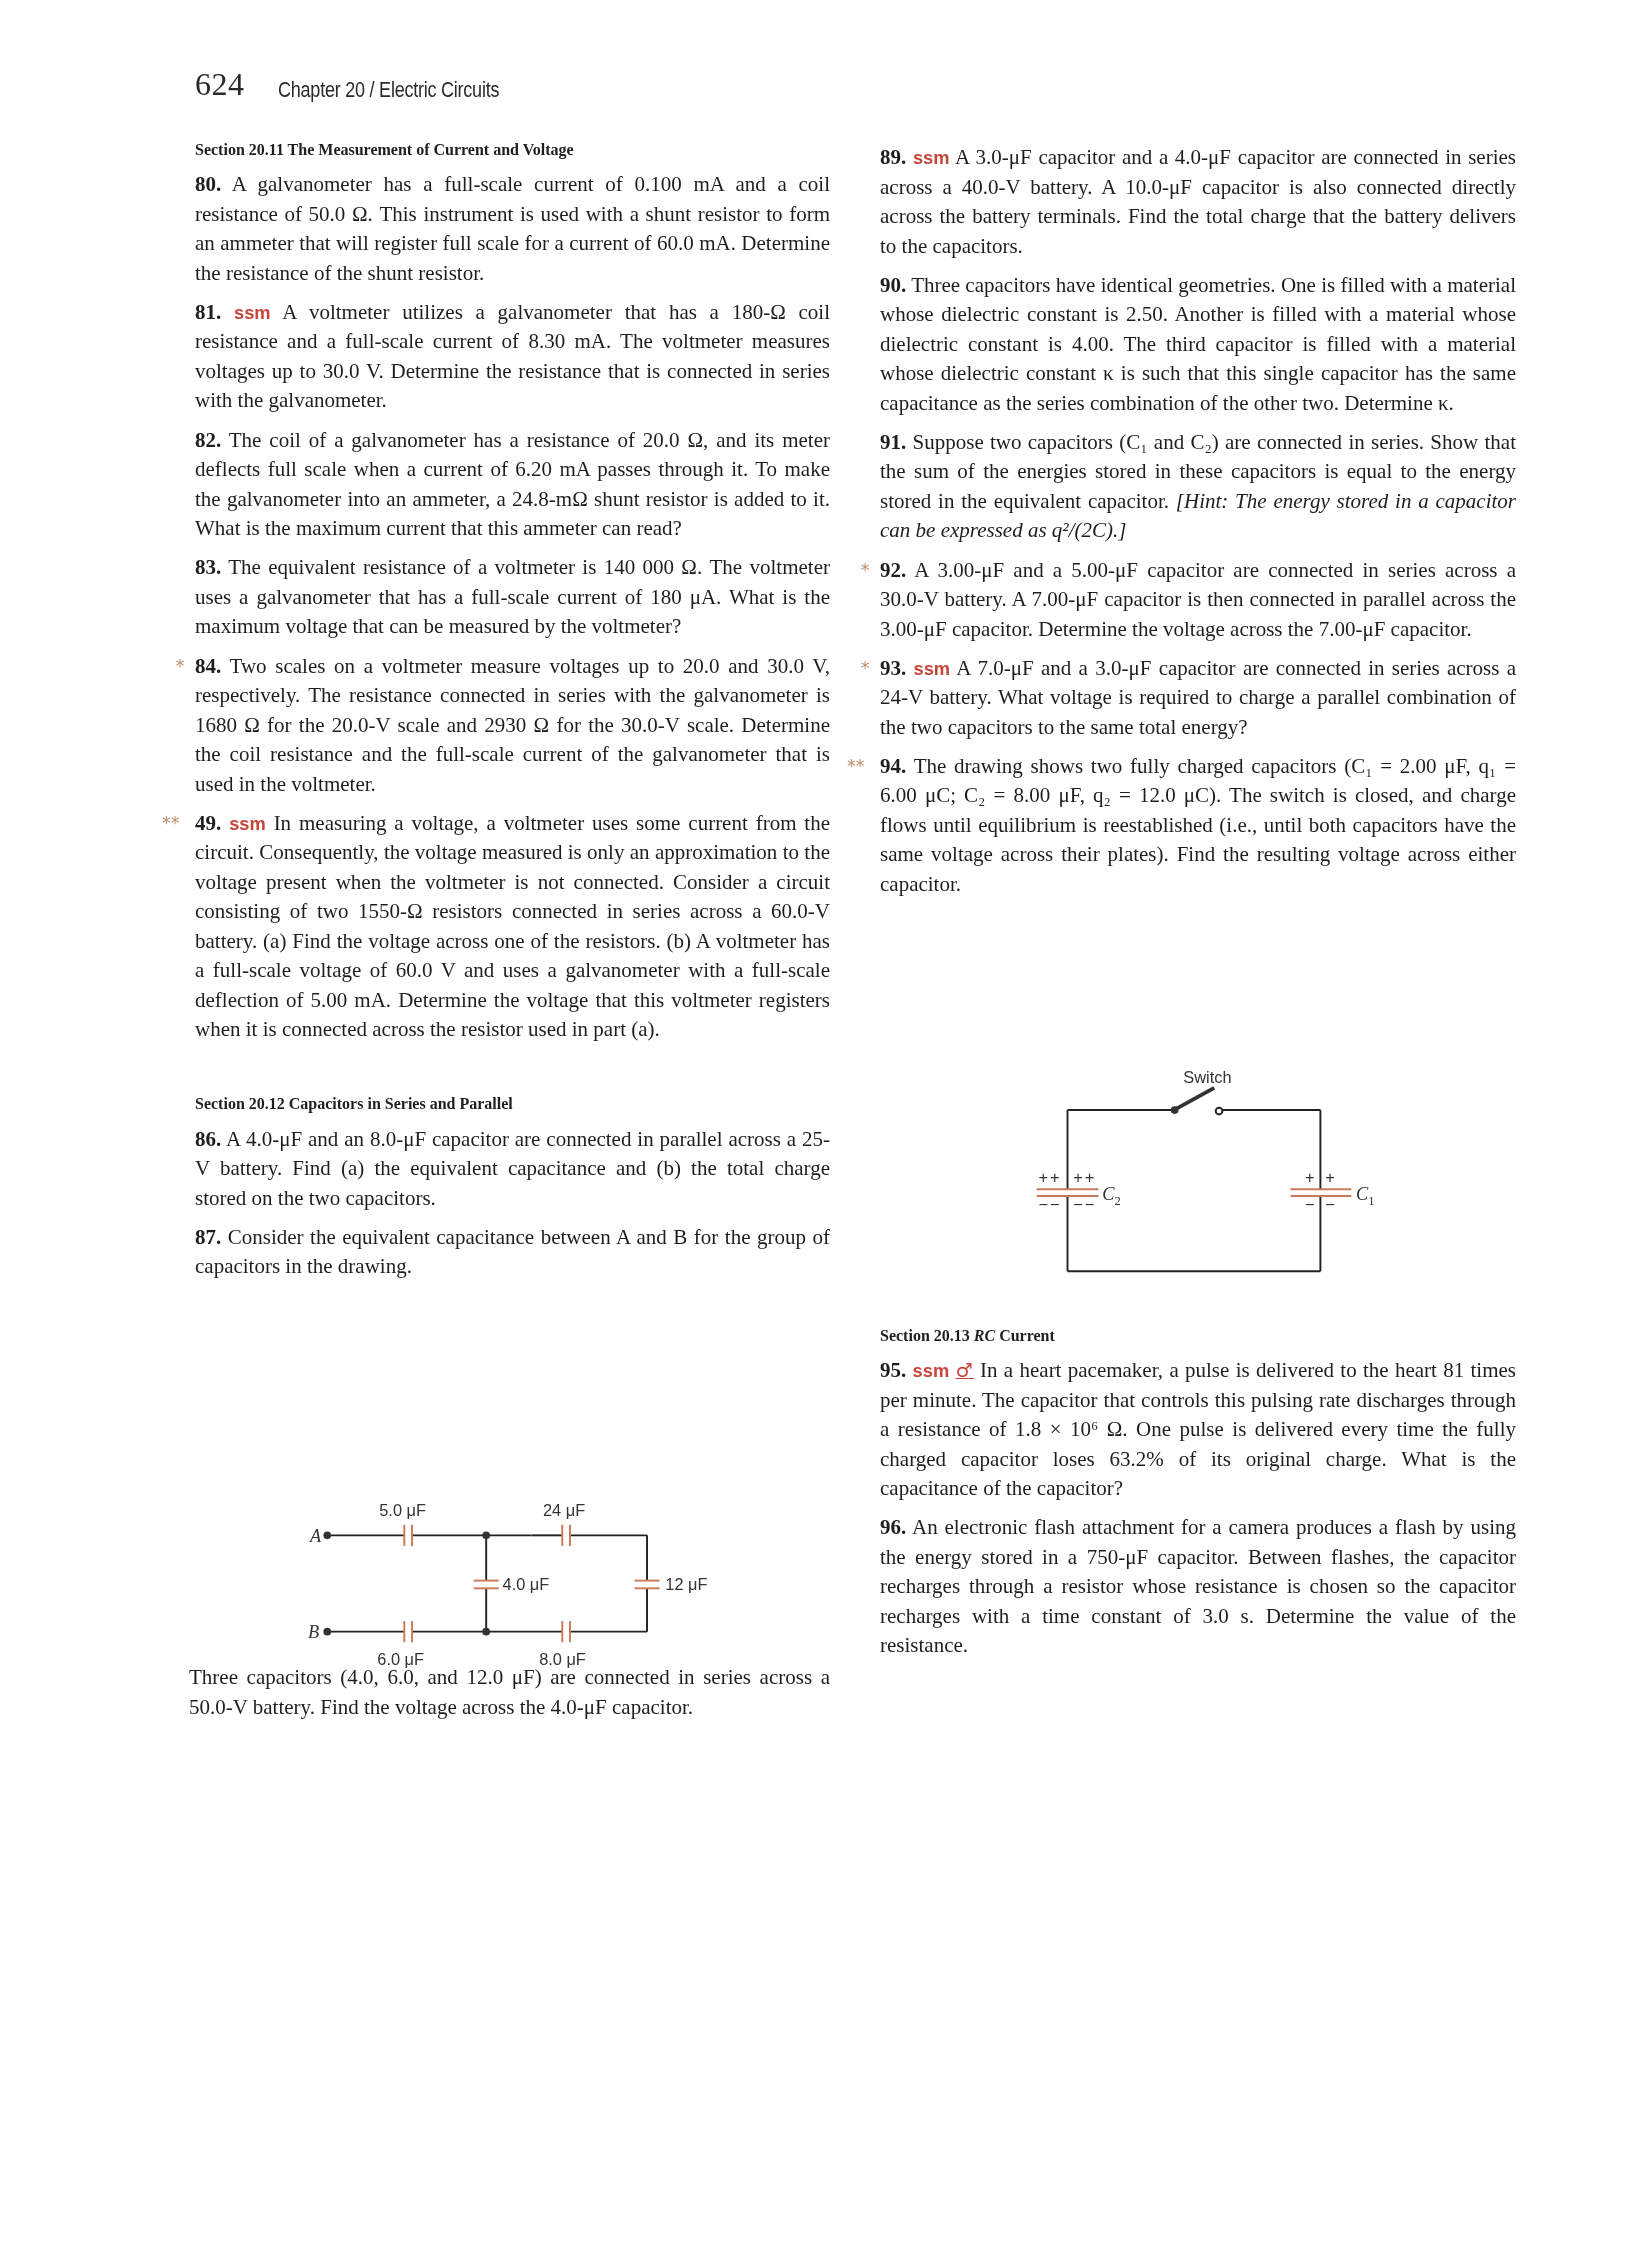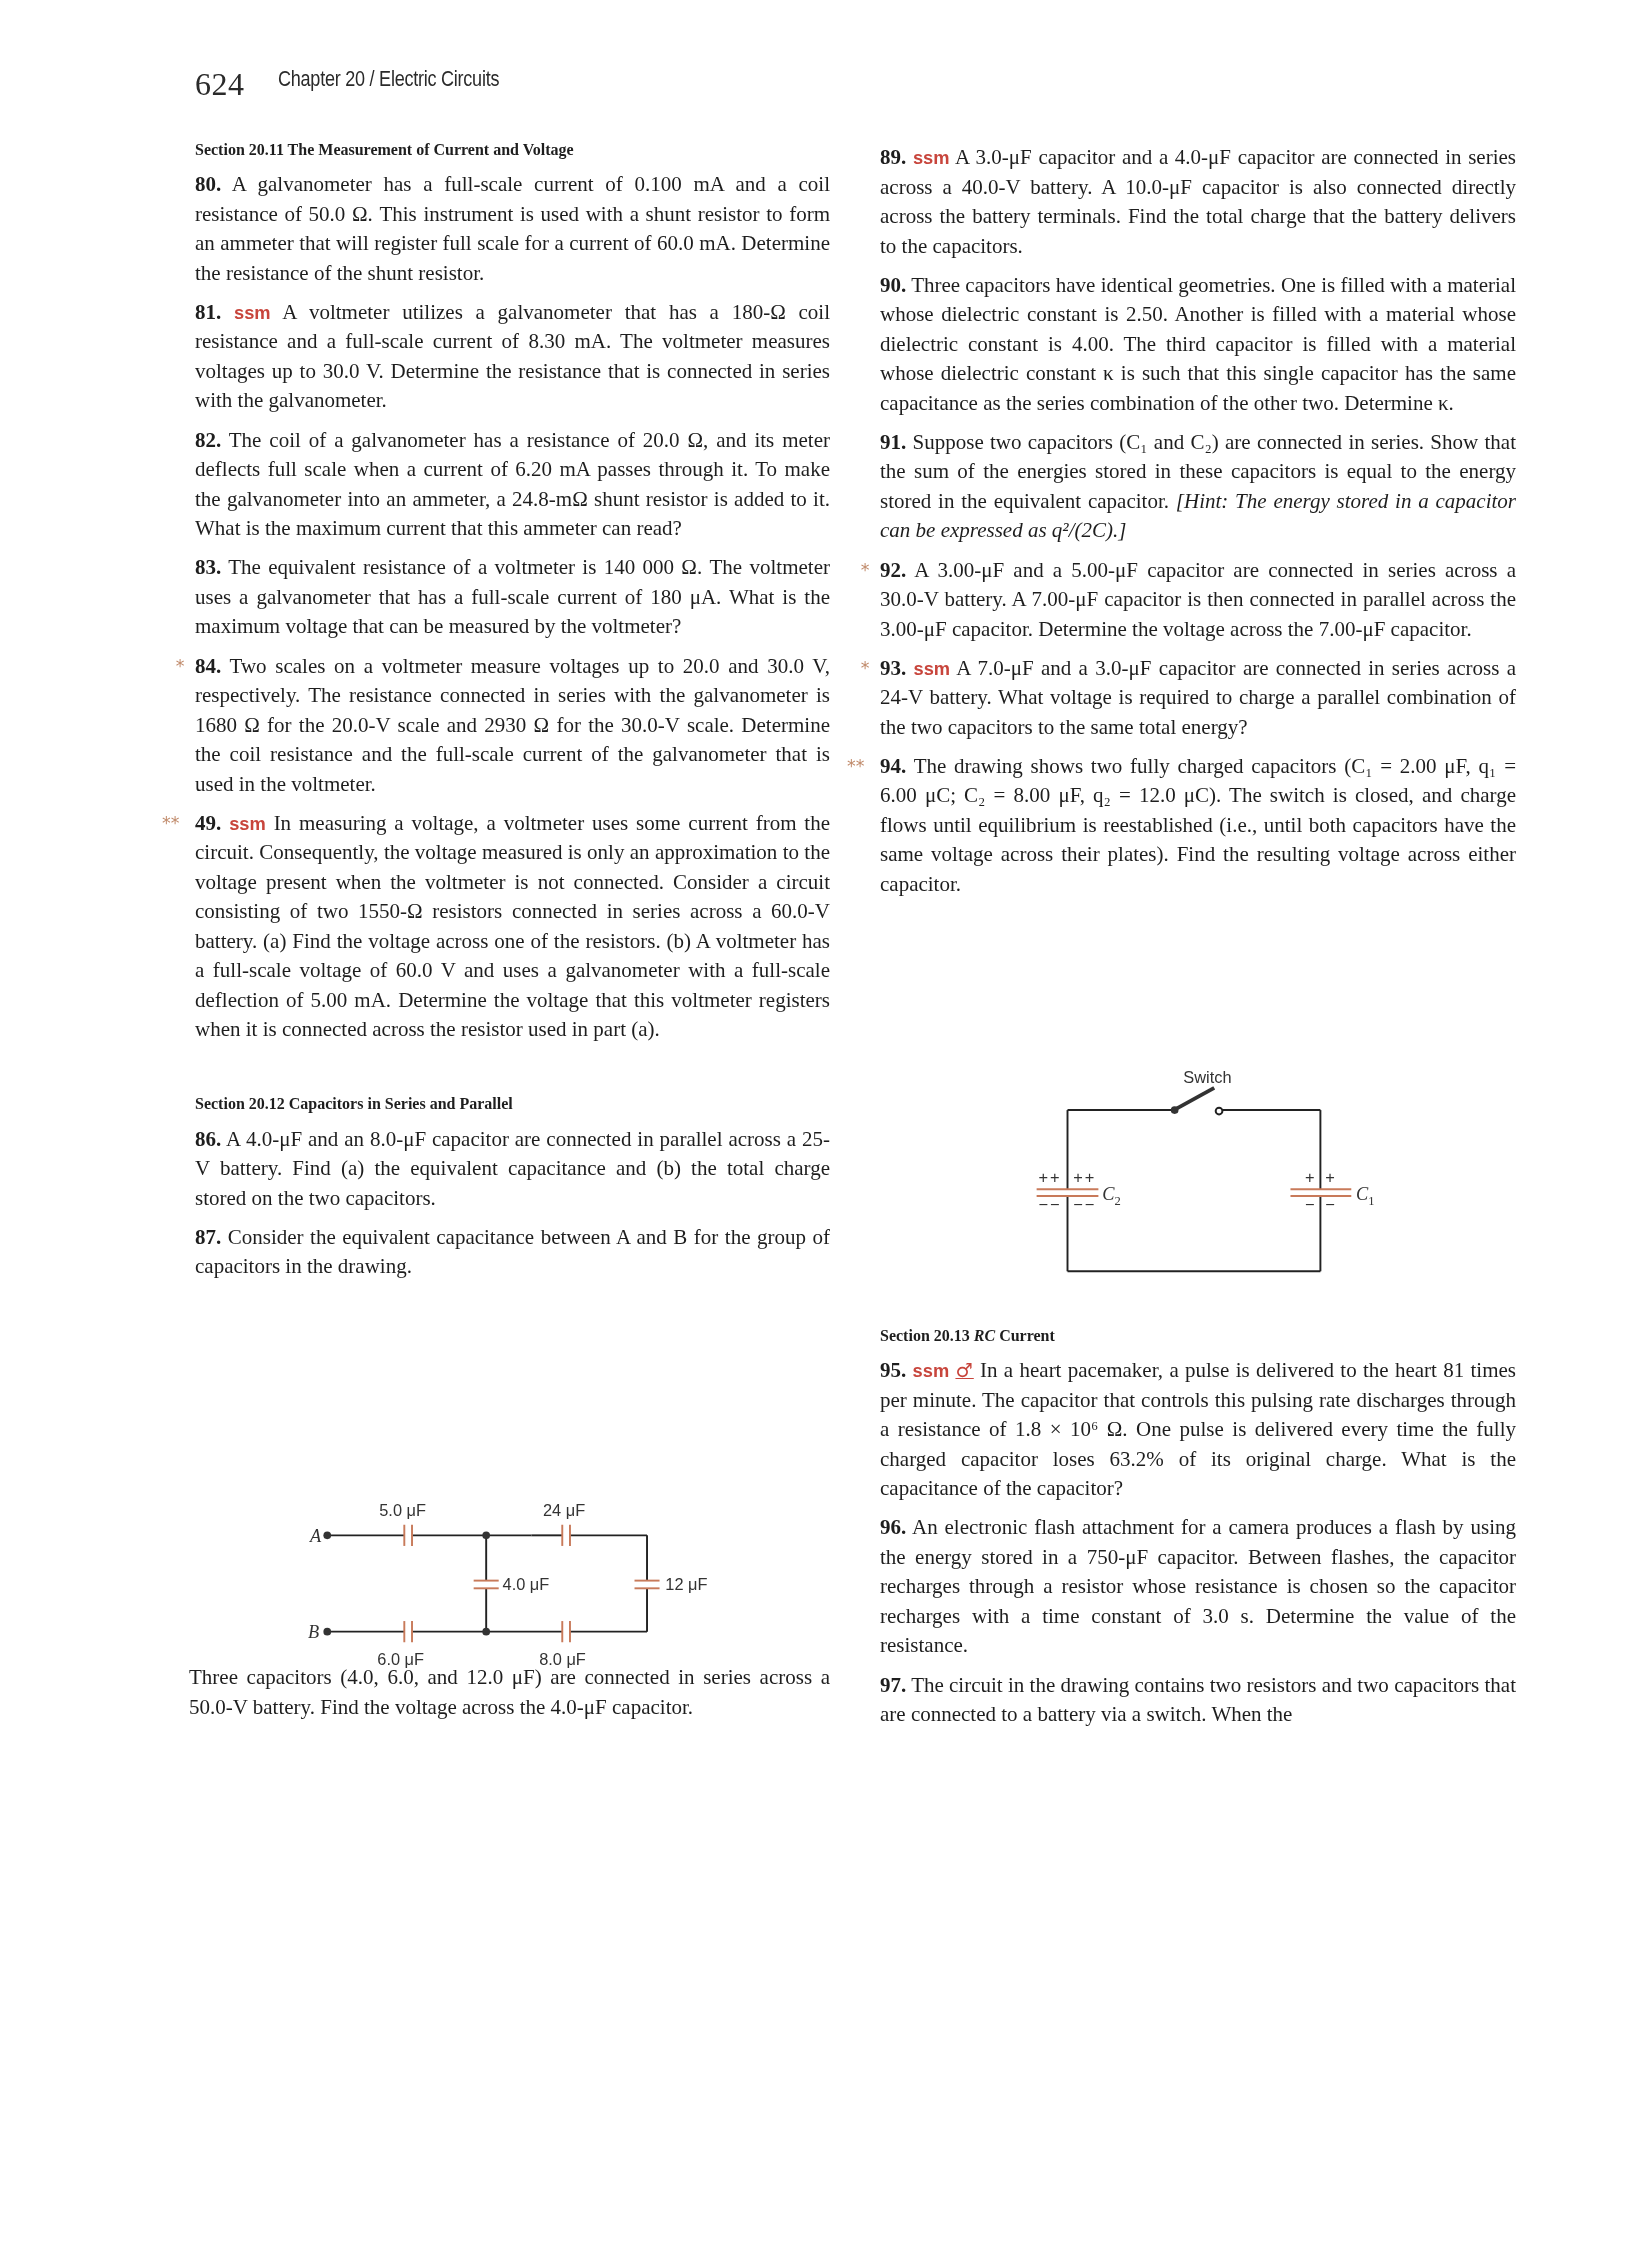--- a/index.html
+++ b/index.html
@@ -1,18 +1,18 @@
 <!DOCTYPE html>
 <html><head>
 <meta charset="utf-8">
 <style>
   html, body { margin: 0; padding: 0; background: #ffffff; }
   body { width: 1641px; height: 2257px; position: relative; overflow: hidden;
          font-family: "Liberation Serif", "DejaVu Serif", serif; color: #1e1e1e; }
-  .page-header { position: absolute; left: 195px; top: 66px; display: flex; align-items: flex-start; }
+  .page-header { position: absolute; left: 195px; top: 66px; display: flex; align-items: flex-end; }
   .page-num { font-family: "Liberation Serif", serif; font-size: 32px; color: #2a2a2a; letter-spacing: 0.5px; }
   .chapter-title { font-family: "Liberation Sans", sans-serif; font-size: 22px; margin-left: 33px;
                    transform: scaleX(0.82); transform-origin: left; color: #2a2a2a; letter-spacing: -0.3px; }
   .col { position: absolute; font-size: 21px; line-height: 29.5px; text-align: justify; }
   .col-left { left: 195px; width: 635px; top: 135px; }
   .col-right { left: 880px; width: 636px; top: 135px; }
   .section-heading { font-weight: bold; font-size: 16px; margin: 0 0 5.8px 0; text-align: left; }
   .section-heading .italic { font-style: italic; }
   .problem { margin: 0 0 9.7px 0; position: relative; }
   .problem .num { font-weight: bold; }
@@ -212,18 +212,14 @@
   <p class="problem">
     <span class="num">95.</span>
     <span class="ssm">ssm</span>
     <span class="icon-bio">♂</span>
     <span>In a heart pacemaker, a pulse is delivered to the heart 81 times per minute. The capacitor that controls this pulsing rate discharges through a resistance of 1.8 × 10⁶ Ω. One pulse is delivered every time the fully charged capacitor loses 63.2% of its original charge. What is the capacitance of the capacitor?</span>
   </p>
   <p class="problem">
     <span class="num">96.</span>
     <span>An electronic flash attachment for a camera produces a flash by using the energy stored in a 750-μF capacitor. Between flashes, the capacitor recharges through a resistor whose resistance is chosen so the capacitor recharges with a time constant of 3.0 s. Determine the value of the resistance.</span>
   </p>
-  <p class="problem">
-    <span class="num">97.</span>
-    <span>The circuit in the drawing contains two resistors and two capacitors that are connected to a battery via a switch. When the</span>
-  </p>
 </div>
 
 
 </body></html>

